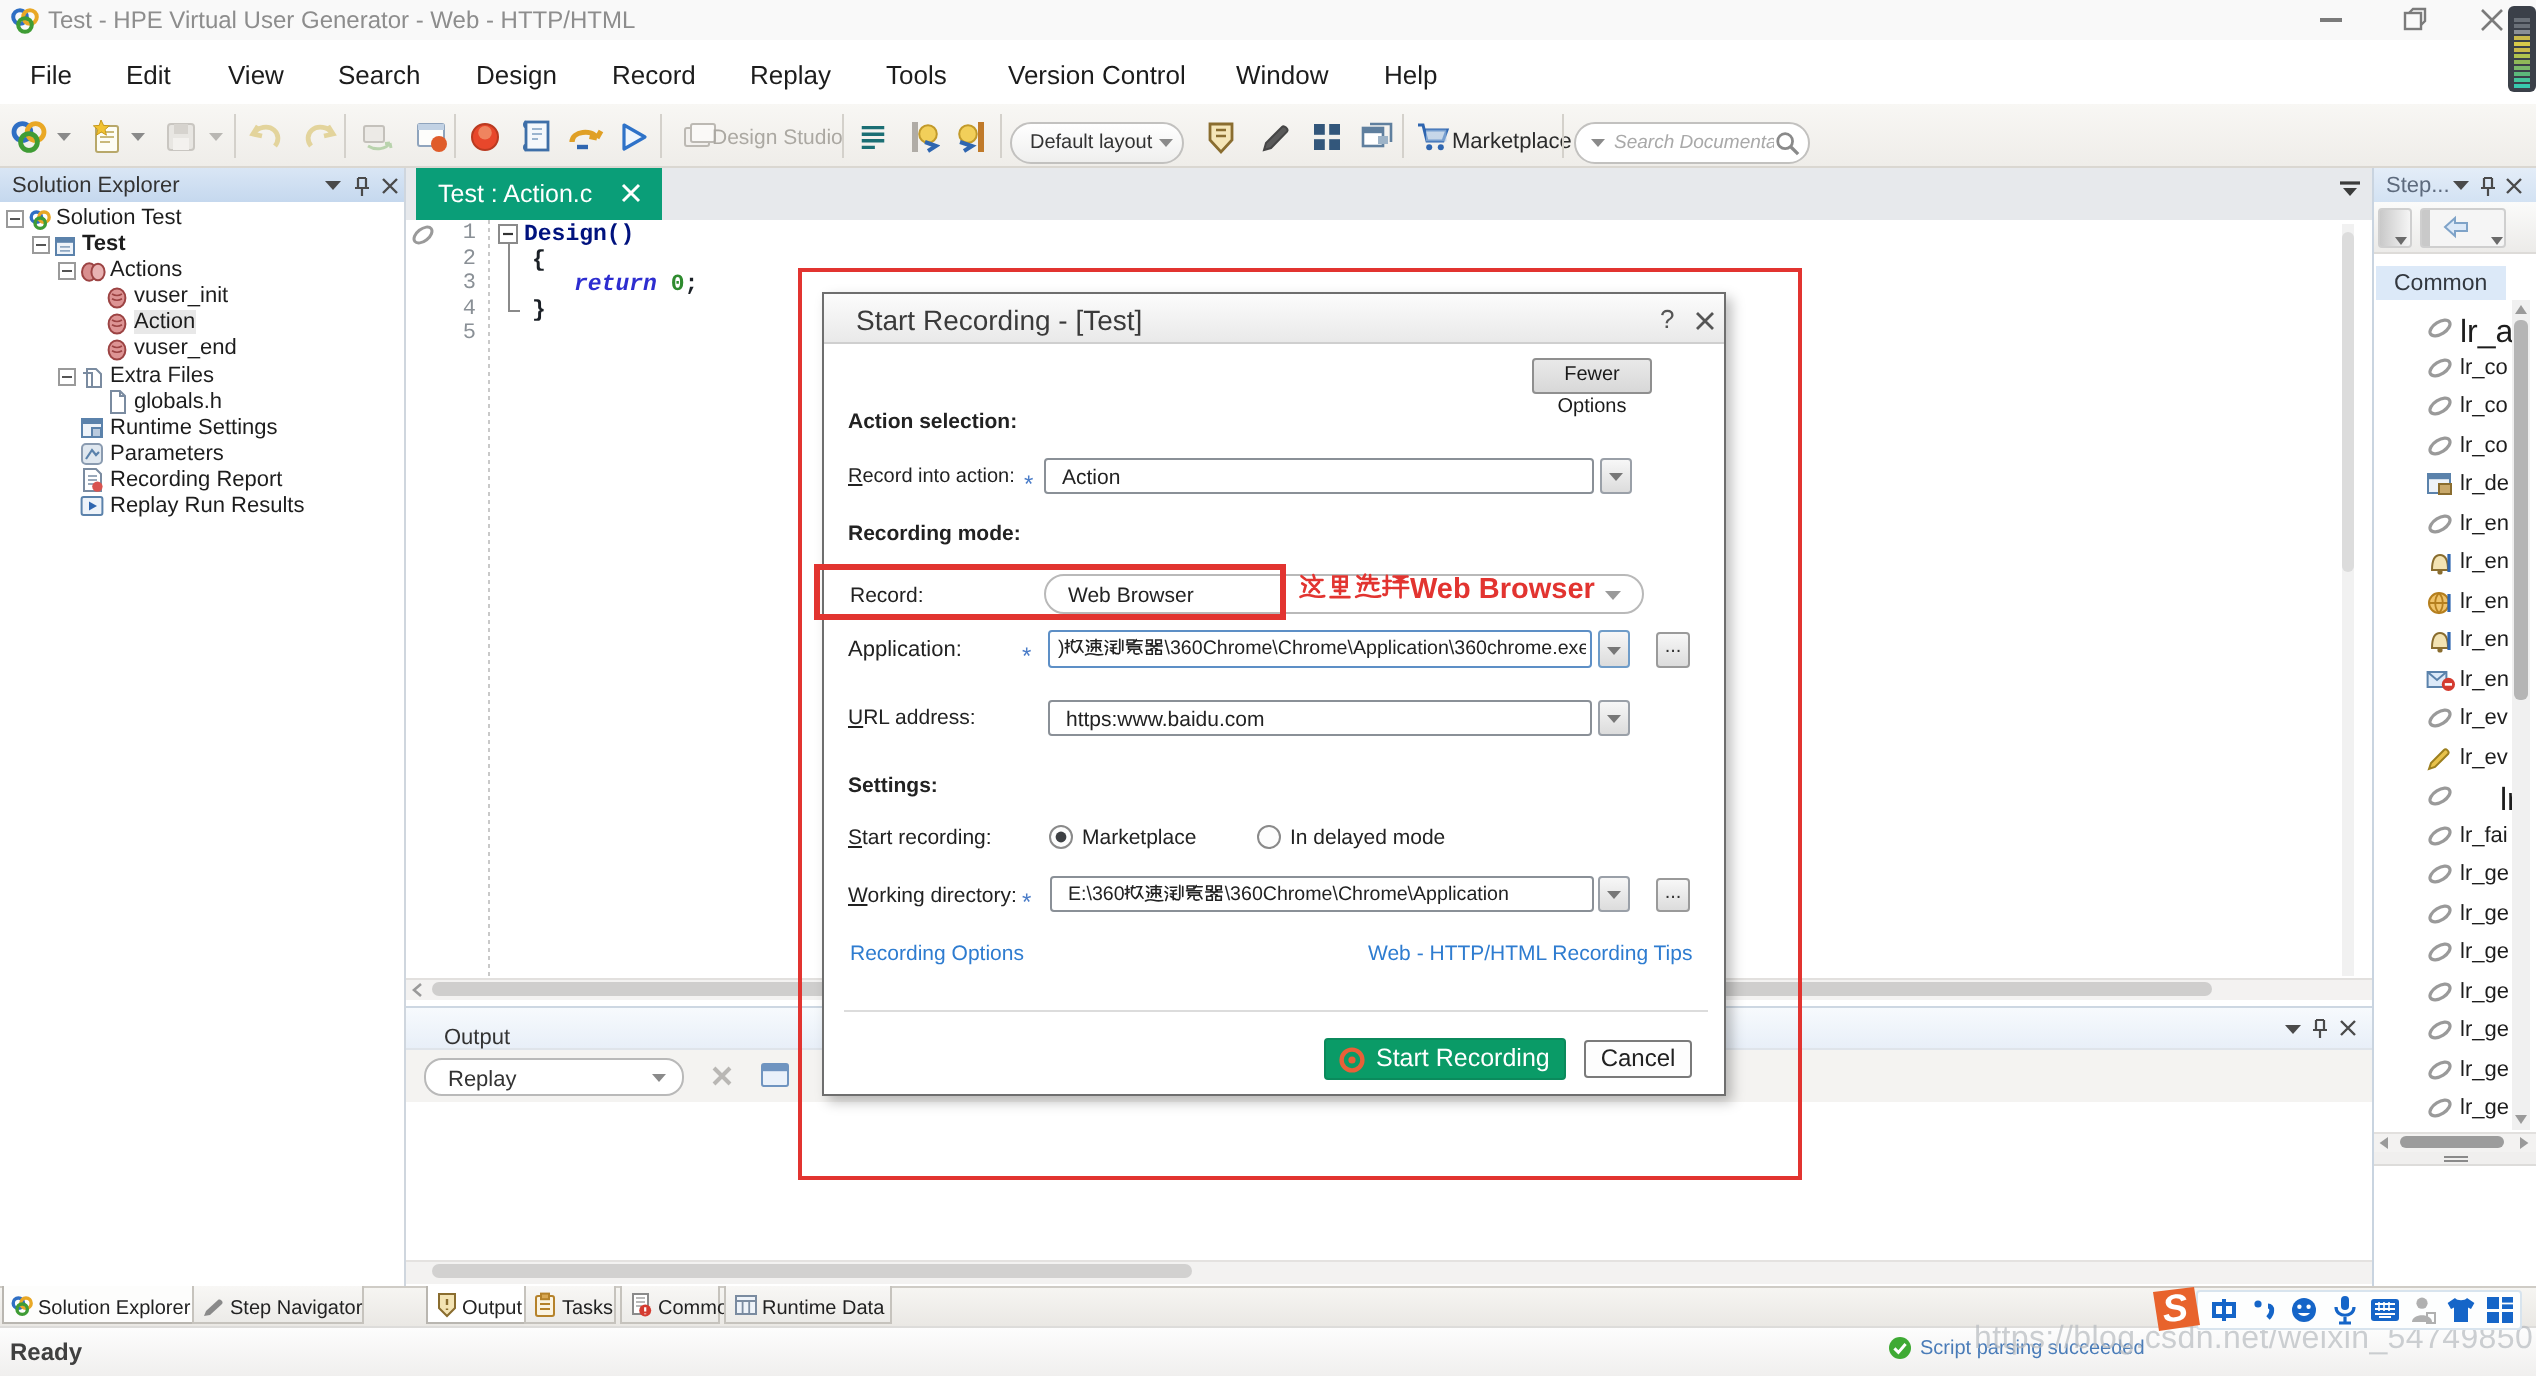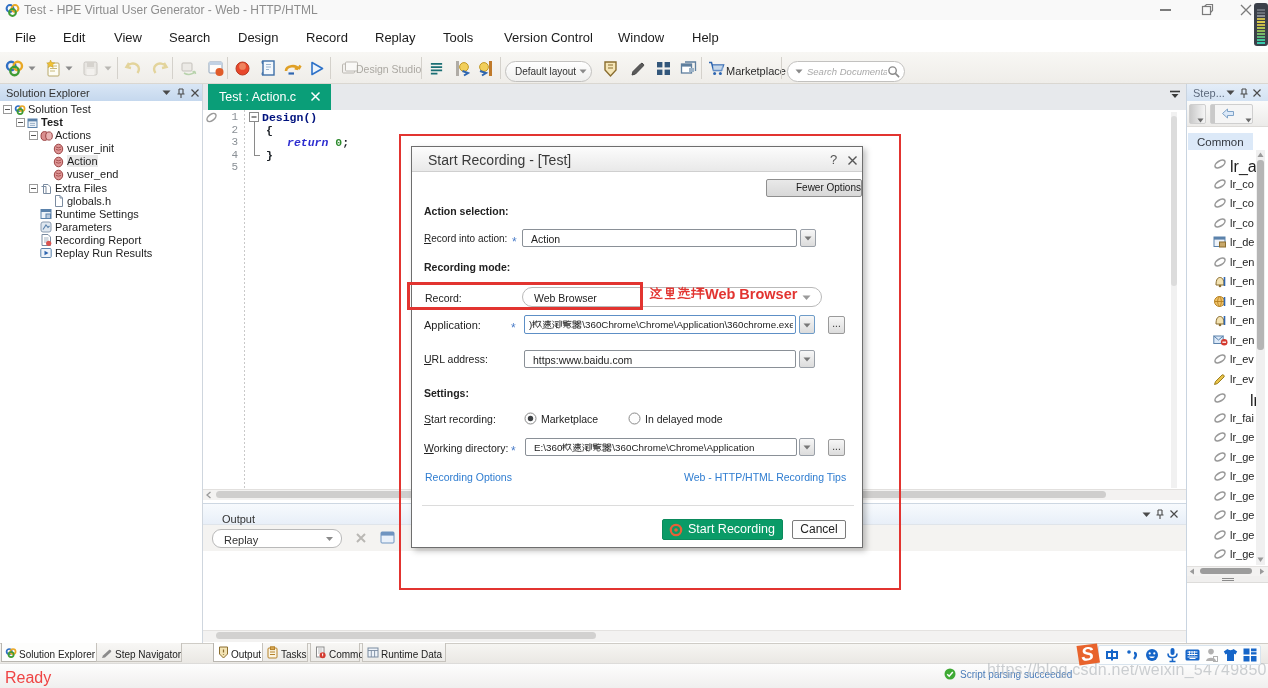--- a/index.html
+++ b/index.html
@@ -549,37 +549,37 @@
   <div class="tx" style="left:329px;top:649px;font-size:10px;color:#222;">Common</div>
   <div class="abs" style="left:362px;top:643px;width:84px;height:19px;background:linear-gradient(#f8f7f5,#ecebe8);border:1px solid #c6c3bd;border-top:none;box-sizing:border-box;"></div>
   <svg class="abs" style="left:367px;top:647px" width="12" height="11" viewBox="0 0 12 11">
       <rect x="1" y="1" width="10" height="9" fill="#eef3f9" stroke="#7a8ba0"></rect>
       <path d="M1 3.5 H11 M4.3 3.5 V10 M7.6 3.5 V10" stroke="#7a8ba0" stroke-width="0.9"></path>
     </svg>
   <div class="tx" style="left:381px;top:649px;font-size:10px;color:#222;">Runtime Data</div>
 </div>
 
 <div class="abs" style="left:0;top:663px;width:1268px;height:25px;background:linear-gradient(#fdfdfd,#f0efee);border-top:1px solid #dddcda;box-sizing:border-box;"></div>
-<div class="tx" style="left:5px;top:669px;font-size:16px;color:#ef4444;">Ready</div>
+<div class="tx" style="left:5px;top:669px;font-size:12px;color:#404040;font-weight:bold;">Ready</div>
 <svg class="abs" style="left:944px;top:668px" width="12" height="12" viewBox="0 0 12 12">
     <circle cx="6" cy="6" r="5.5" fill="#3faa34"></circle>
     <path d="M3.2 6.2 L5.2 8.2 L8.8 4" stroke="#fff" stroke-width="1.5" fill="none"></path>
   </svg>
 <div class="tx" style="left:960px;top:669px;font-size:10px;color:#4a7cb8;">Script parsing succeeded</div>
 
 <div class="tx" style="left:987px;top:661px;font-size:16px;letter-spacing:0.2px;color:rgba(185,188,193,0.72);z-index:31;">https://blog.csdn.net/weixin_54749850</div>
 
 <div id="dialog" style="position:absolute;left:411px;top:146px;width:452px;height:402px;background:#fff;border:1px solid #6e6e6e;box-shadow:3px 3px 6px rgba(0,0,0,0.25);z-index:10;box-sizing:border-box;">
 <div class="abs" style="left:0;top:0;width:450px;height:25px;background:linear-gradient(#fcfcfc,#e9e9e9);border-bottom:1px solid #cfcfcf;box-sizing:border-box;"></div>
 <div class="tx" style="left:16px;top:5px;font-size:14px;color:#3a3a3a;">Start Recording - [Test]</div>
 <div class="tx" style="left:418px;top:5px;font-size:13px;color:#555;">?</div>
 <svg class="abs" style="left:435px;top:8px" width="11" height="11" viewBox="0 0 11 11">
       <path d="M1.5 1.5 L9.5 9.5 M9.5 1.5 L1.5 9.5" stroke="#555" stroke-width="1.4"></path>
     </svg>
-<div class="abs" style="left:354px;top:32px;width:96px;height:18px;background:linear-gradient(#e9e9e9,#d8d8d8);border:1px solid #8f8f8f;border-radius:2px;box-sizing:border-box;text-align:right;font-size:10px;color:#1a1a1a;line-height:16px;">Fewer Options</div>
+<div class="abs" style="left:354px;top:32px;width:60px;height:18px;background:linear-gradient(#e9e9e9,#d8d8d8);border:1px solid #8f8f8f;border-radius:2px;box-sizing:border-box;text-align:center;font-size:10px;color:#1a1a1a;line-height:16px;">Fewer Options</div>
 <div class="tx" style="left:12px;top:58px;font-size:10.5px;font-weight:bold;color:#222;">Action selection:</div>
 <div class="tx" style="left:12px;top:86px;font-size:10px;color:#222;"><span style="text-decoration:underline;">R</span>ecord into action:</div>
 <div class="tx" style="left:100px;top:88px;font-size:12px;color:#4a7cc8;">*</div>
 <div class="abs" style="left:110px;top:82px;width:275px;height:18px;background:#fff;border:1px solid #8a9097;border-radius:2px;box-sizing:border-box;"></div>
 <div class="tx" style="left:119px;top:86px;font-size:10.5px;color:#222;">Action</div>
 <div class="abs" style="left:388px;top:82px;width:16px;height:18px;background:linear-gradient(#f7f7f7,#dcdcdc);border:1px solid #9aa0a8;border-radius:2px;box-sizing:border-box;"></div>
 <svg class="abs" style="left:392px;top:89px" width="8" height="5" viewBox="0 0 8 5">
       <path d="M0.5 0.5 L4 4.5 L7.5 0.5 Z" fill="#777"></path>
     </svg>
 <div class="tx" style="left:12px;top:114px;font-size:10.5px;font-weight:bold;color:#222;">Recording mode:</div>

